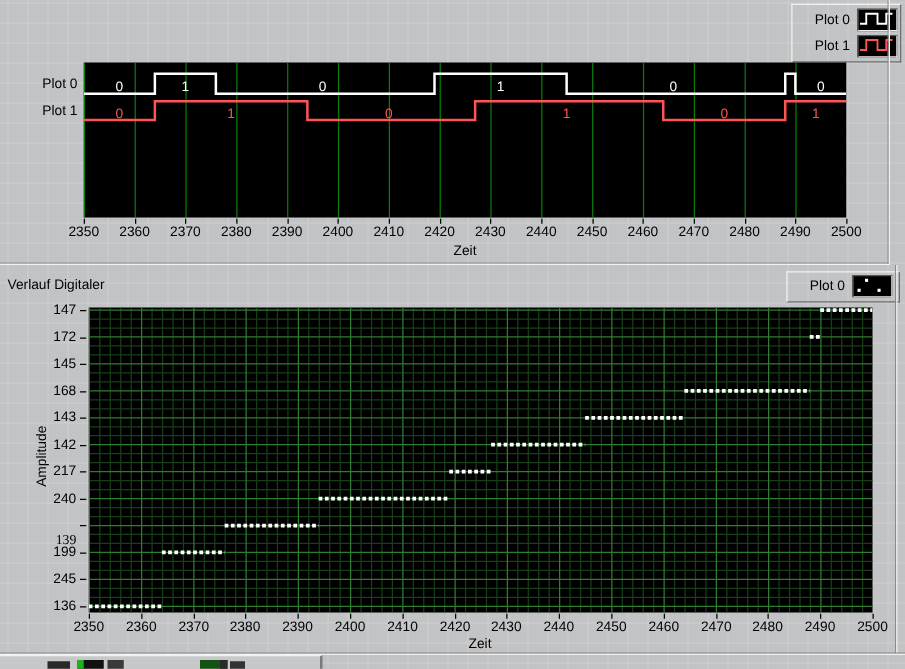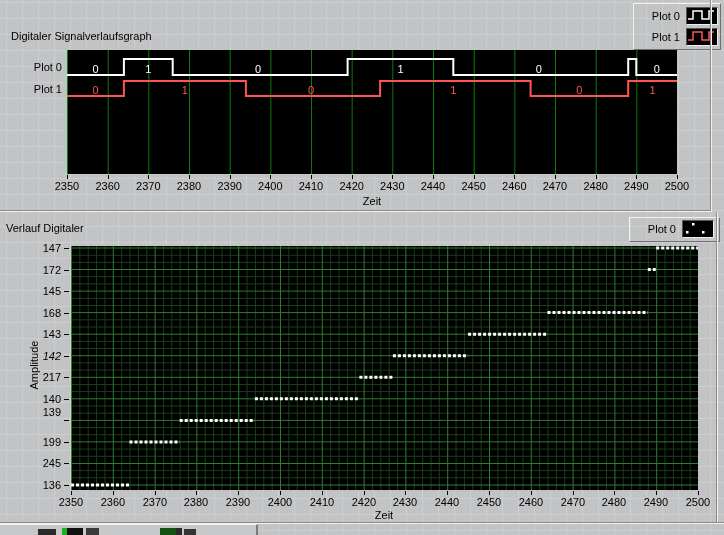--- a/index.html
+++ b/index.html
@@ -26,21 +26,20 @@
   .bevel-dark{position:absolute;background:#8a8a8a;}
   .bevel-light{position:absolute;background:#f2f2f2;}
   .bottom-bar{position:absolute;left:0;top:524px;width:256px;height:11px;
     background:#c7c8ca;border-top:1px solid #f2f2f2;border-right:2px solid #7a7a7a;}
   .frag{position:absolute;}
 </style>
 </head>
 <body>
 
 <div class="pane" id="top-chart" style="top:0;width:724px;height:212px;">
-  <div class="chart-title" style="left:11px;top:30px;">Digitaler Signalverlaufsgraph</div>
 
   <div class="legend" style="left:633px;top:3px;width:86px;height:45px;">
     <div class="legend-row" style="top:3px;">
       <span class="legend-label">Plot 0</span>
       <span class="legend-icon">
         <svg width="28" height="14" viewBox="0 0 28 14">
             <path d="M1 11 H6 V3 H15 V11 H22 V3 H27" fill="none" stroke="#ffffff" stroke-width="1.5"></path>
           </svg>
       </span>
     </div>
@@ -267,27 +266,27 @@
     </svg>
 
   <div class="axis-label" style="left:364px;top:297px;width:40px;">Zeit</div>
 <div class="tick" style="position: absolute; left: 64px; top: 273px; width: 5px; height: 1px; background: rgb(0, 0, 0);"></div>
     <div class="ticklabel-y" style="position: absolute; left: 28px; top: 267px; width: 33px; text-align: right;">136</div>
     <div class="tick" style="position: absolute; left: 64px; top: 251px; width: 5px; height: 1px; background: rgb(0, 0, 0);"></div>
     <div class="ticklabel-y" style="position: absolute; left: 28px; top: 245px; width: 33px;">245</div>
     <div class="tick" style="position: absolute; left: 64px; top: 230px; width: 5px; height: 1px; background: rgb(0, 0, 0);"></div>
     <div class="ticklabel-y" style="position: absolute; left: 28px; top: 224px; width: 33px;">199</div>
     <div class="tick" style="position: absolute; left: 64px; top: 208px; width: 5px; height: 1px; background: rgb(0, 0, 0);"></div>
-    <div class="ticklabel-y" style="position: absolute; left: 28px; top: 194px; width: 33px;">139</div>
+    <div class="ticklabel-y" style="position: absolute; left: 28px; top: 214px; width: 33px; font-family: Liberation Serif, serif;">139</div>
     <div class="tick" style="position: absolute; left: 64px; top: 187px; width: 5px; height: 1px; background: rgb(0, 0, 0);"></div>
-    <div class="ticklabel-y" style="position: absolute; left: 28px; top: 181px; width: 33px;">140</div>
+    <div class="ticklabel-y" style="position: absolute; left: 28px; top: 181px; width: 33px;">240</div>
     <div class="tick" style="position: absolute; left: 64px; top: 165px; width: 5px; height: 1px; background: rgb(0, 0, 0);"></div>
     <div class="ticklabel-y" style="position: absolute; left: 28px; top: 159px; width: 33px;">217</div>
     <div class="tick" style="position: absolute; left: 64px; top: 144px; width: 5px; height: 1px; background: rgb(0, 0, 0);"></div>
-    <div class="ticklabel-y" style="position: absolute; left: 28px; top: 138px; width: 33px; font-style: italic;">142</div>
+    <div class="ticklabel-y" style="position: absolute; left: 28px; top: 138px; width: 33px;">142</div>
     <div class="tick" style="position: absolute; left: 64px; top: 122px; width: 5px; height: 1px; background: rgb(0, 0, 0);"></div>
     <div class="ticklabel-y" style="position: absolute; left: 28px; top: 116px; width: 33px;">143</div>
     <div class="tick" style="position: absolute; left: 64px; top: 101px; width: 5px; height: 1px; background: rgb(0, 0, 0);"></div>
     <div class="ticklabel-y" style="position: absolute; left: 28px; top: 95px; width: 33px;">168</div>
     <div class="tick" style="position: absolute; left: 64px; top: 79px; width: 5px; height: 1px; background: rgb(0, 0, 0);"></div>
     <div class="ticklabel-y" style="position: absolute; left: 28px; top: 73px; width: 33px;">145</div>
     <div class="tick" style="position: absolute; left: 64px; top: 58px; width: 5px; height: 1px; background: rgb(0, 0, 0);"></div>
     <div class="ticklabel-y" style="position: absolute; left: 28px; top: 52px; width: 33px;">172</div>
     <div class="tick" style="position: absolute; left: 64px; top: 36px; width: 5px; height: 1px; background: rgb(0, 0, 0);"></div>
     <div class="ticklabel-y" style="position: absolute; left: 28px; top: 30px; width: 33px;">147</div>

